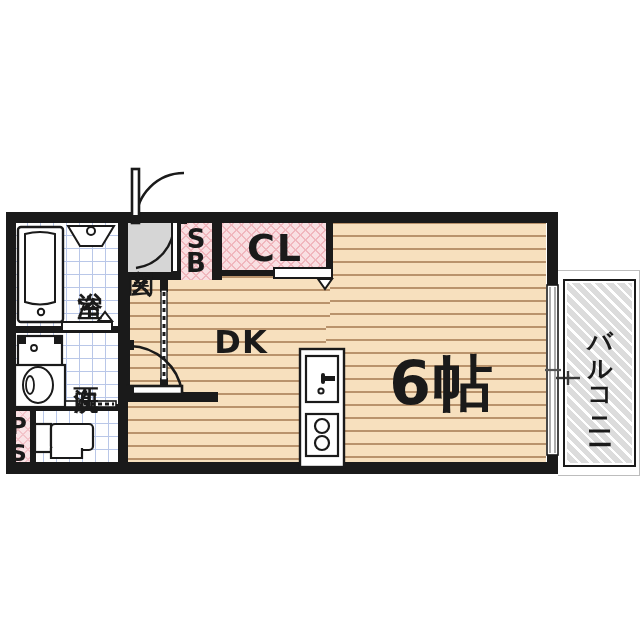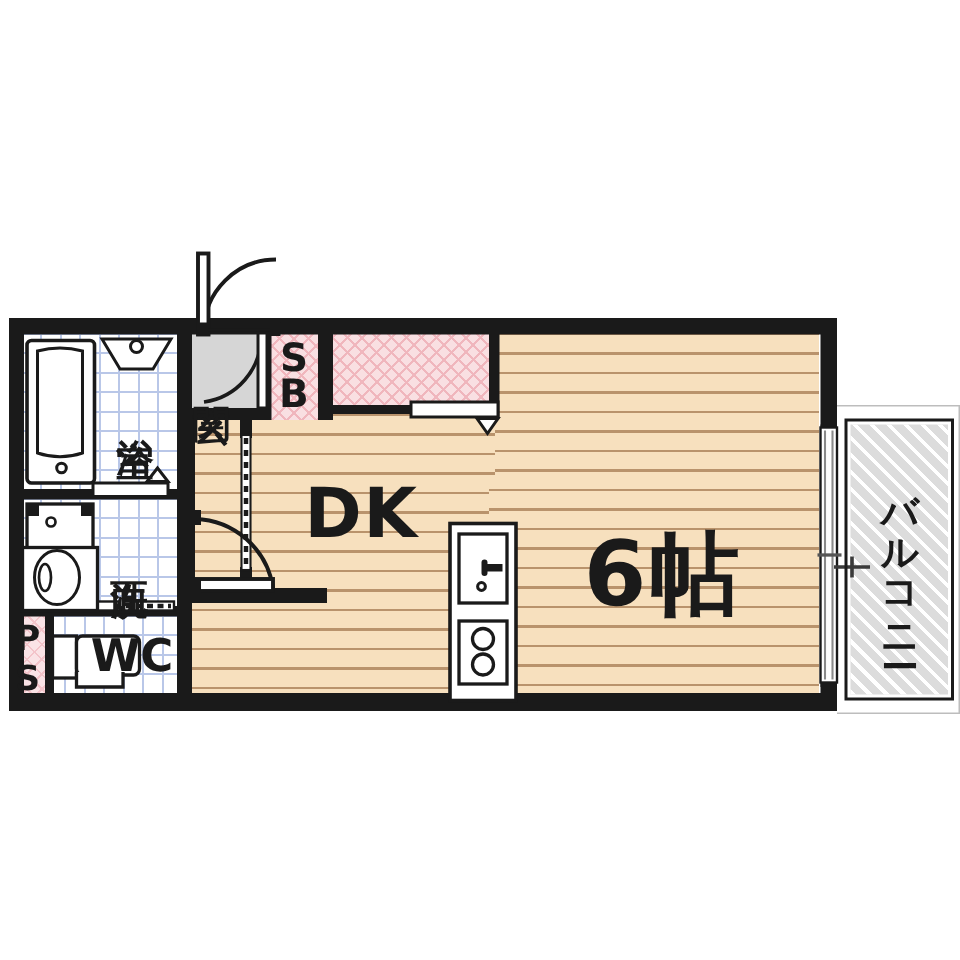--- a/index.html
+++ b/index.html
@@ -53,21 +53,21 @@
     color:#1a1a1a;
     font-weight:700;
     line-height:1;
     white-space:pre;
     display:flex;align-items:center;justify-content:center;
     text-align:center;
   }
   .vert{writing-mode:vertical-rl;text-orientation:upright;letter-spacing:1px;}
   .lbl-yoshitsu{font-size:48px;letter-spacing:4px;}
   .lbl-jou6{font-size:60px;letter-spacing:2px;}
-  .lbl-dk{font-size:46px;letter-spacing:1px;}
+  .lbl-dk{font-size:32px;letter-spacing:1px;}
   .lbl-45{font-size:38px;letter-spacing:0px;}
   .lbl-cl{font-size:38px;letter-spacing:2px;}
   .lbl-sb{font-size:26px;line-height:1.02;}
   .lbl-small-v{font-size:25px;}
   .lbl-bal{font-size:25px;}
   .lbl-wc{font-size:30px;}
   .lbl-ps{font-size:23px;}
   svg{display:block;overflow:visible;}
 </style>
 </head>
@@ -229,29 +229,29 @@
     <circle cx="22" cy="43" r="2.6" fill="none" stroke="#1a1a1a" stroke-width="2"></circle>
     <rect x="7" y="66" width="32" height="42" fill="#ffffff" stroke="#1a1a1a" stroke-width="2.2"></rect>
     <circle cx="23" cy="78" r="7" fill="none" stroke="#1a1a1a" stroke-width="2.2"></circle>
     <circle cx="23" cy="95" r="7" fill="none" stroke="#1a1a1a" stroke-width="2.2"></circle>
   </svg>
 
   <div class="abs lbl vert lbl-small-v" style="left:68px;top:228px;width:44px;height:92px;">浴室</div>
 
   <div class="abs lbl vert lbl-small-v" style="left:62px;top:334px;width:48px;height:68px;">洗面</div>
 
-  <div class="abs lbl lbl-wc" style="left:62px;top:418px;width:52px;height:40px;">WC</div>
 
   <div class="abs lbl vert lbl-ps" style="left:6px;top:414px;width:24px;height:52px;">PS</div>
 
   <div class="abs lbl vert lbl-small-v" style="left:128px;top:226px;width:26px;height:50px;">玄関</div>
 
   <div class="abs lbl lbl-sb" style="left:180px;top:226px;width:32px;height:26px;">S</div>
   <div class="abs lbl lbl-sb" style="left:180px;top:250px;width:32px;height:26px;">B</div>
 
+  <div class="abs lbl lbl-cl" style="left:222px;top:226px;width:106px;height:44px;">CL</div>
 
   <div class="abs lbl lbl-dk" style="left:193px;top:318px;width:96px;height:48px;">DK</div>
 
   <div class="abs lbl lbl-jou6" style="left:388px;top:354px;width:108px;height:58px;">6帖</div>
 
   <div class="abs lbl vert lbl-bal" style="left:570px;top:288px;width:60px;height:168px;">バルコニー</div>
 
 </div>
 
 </body></html>

